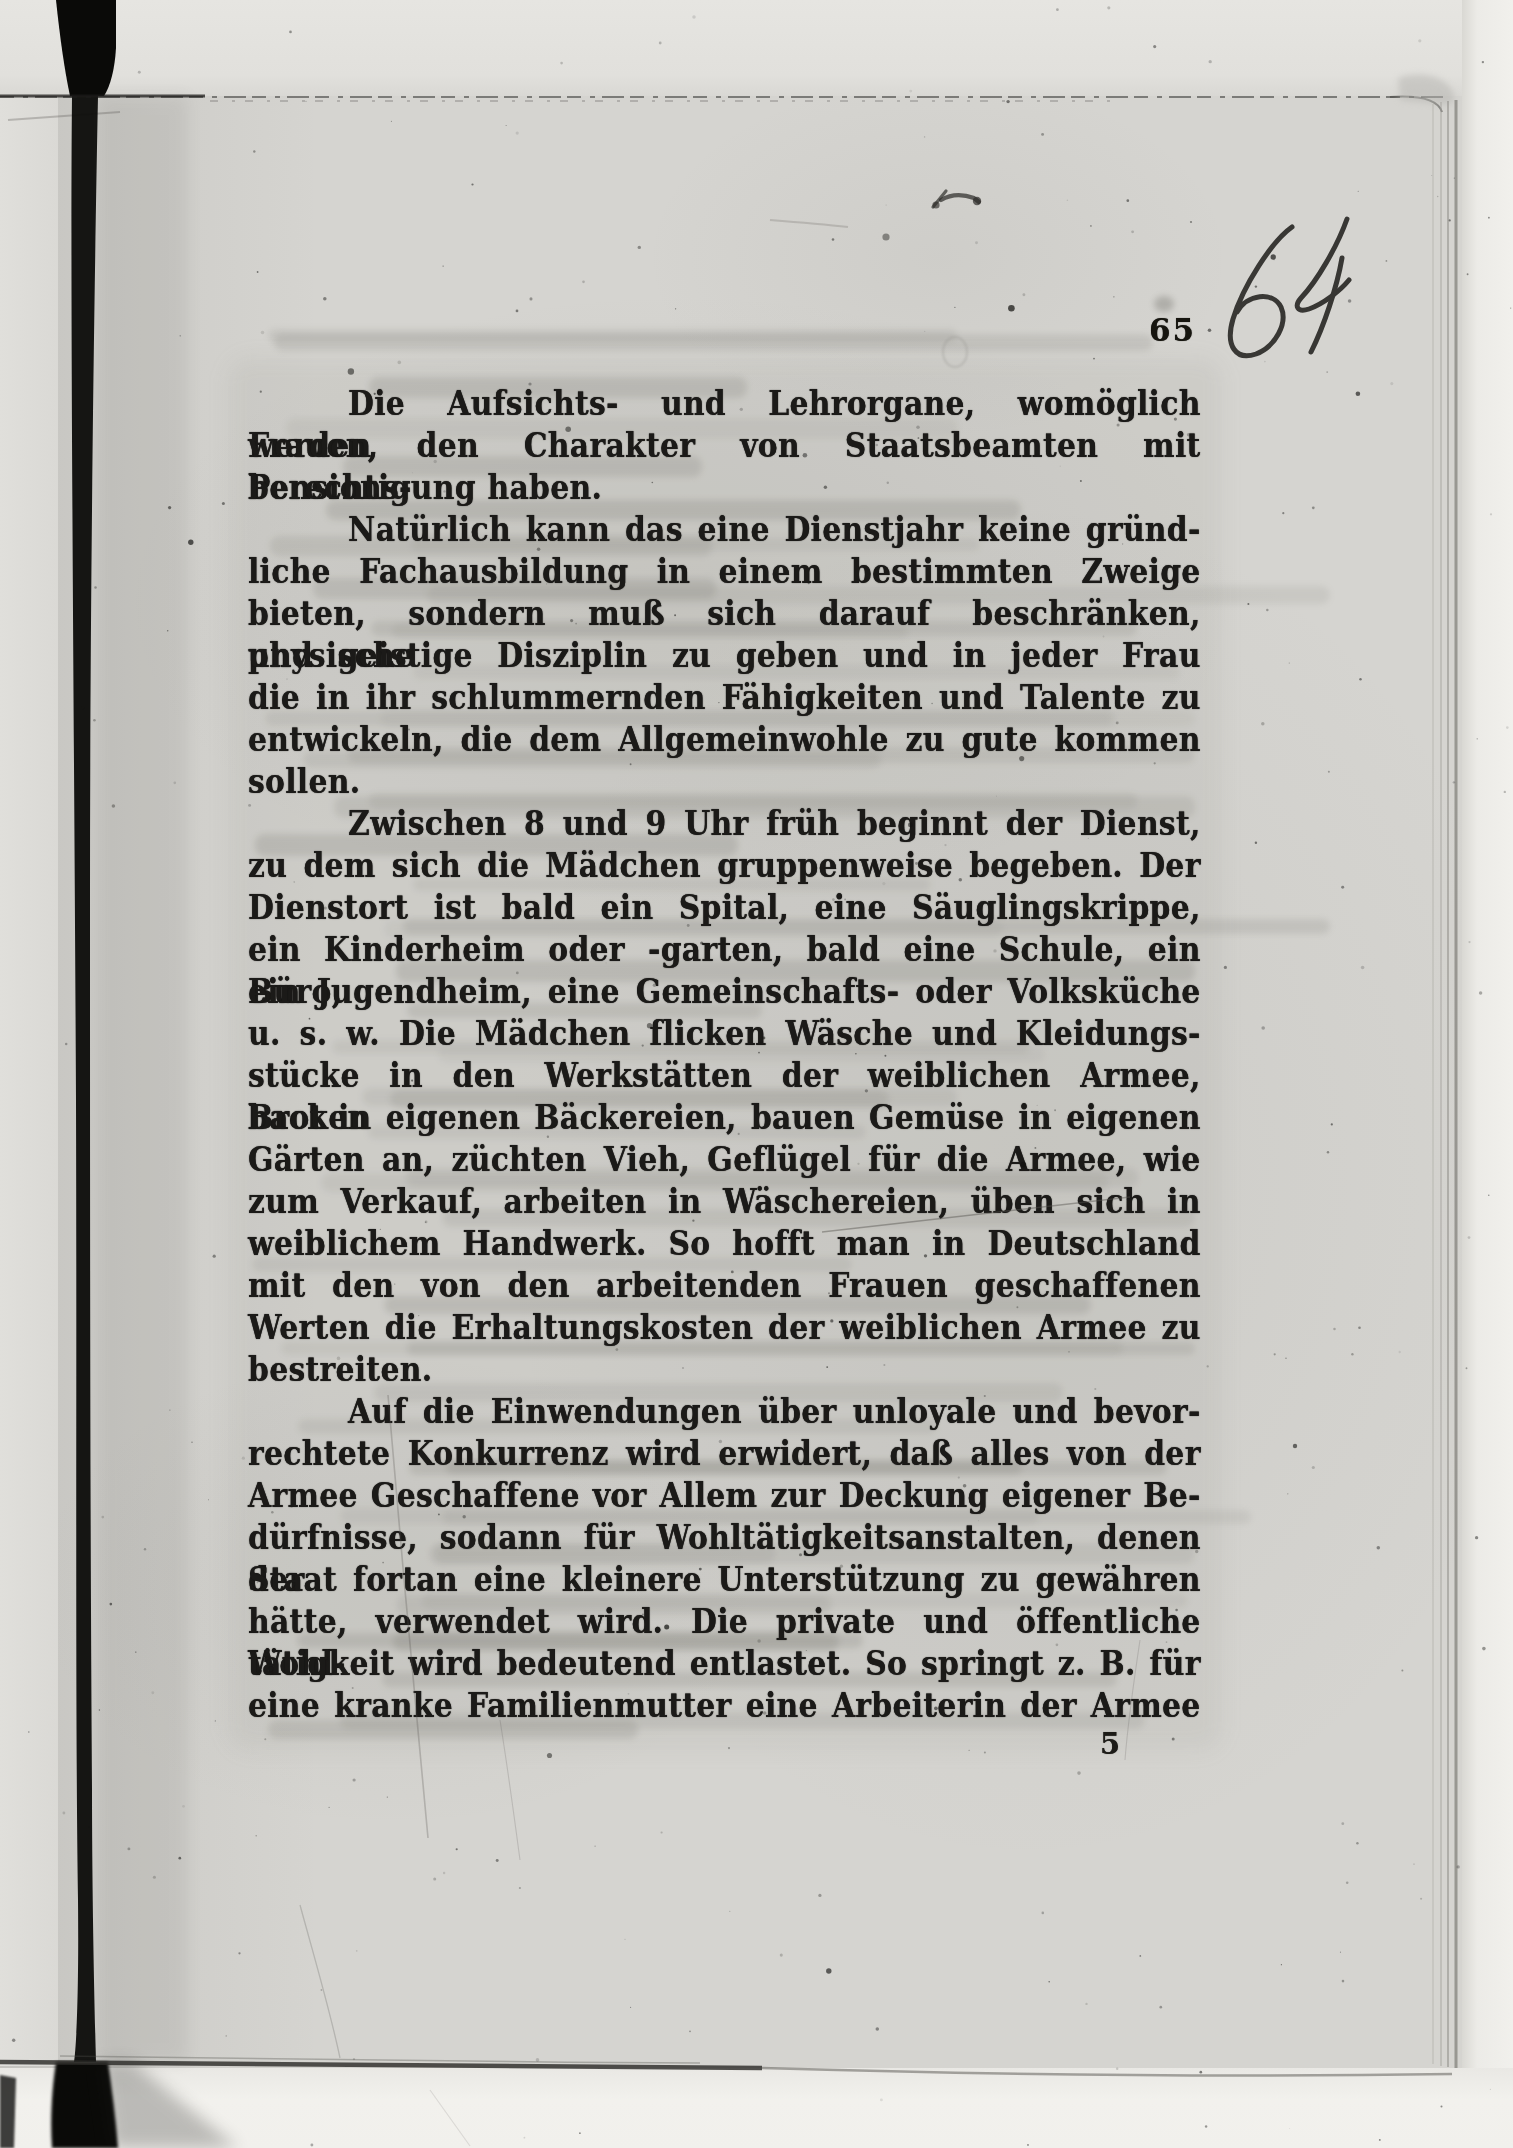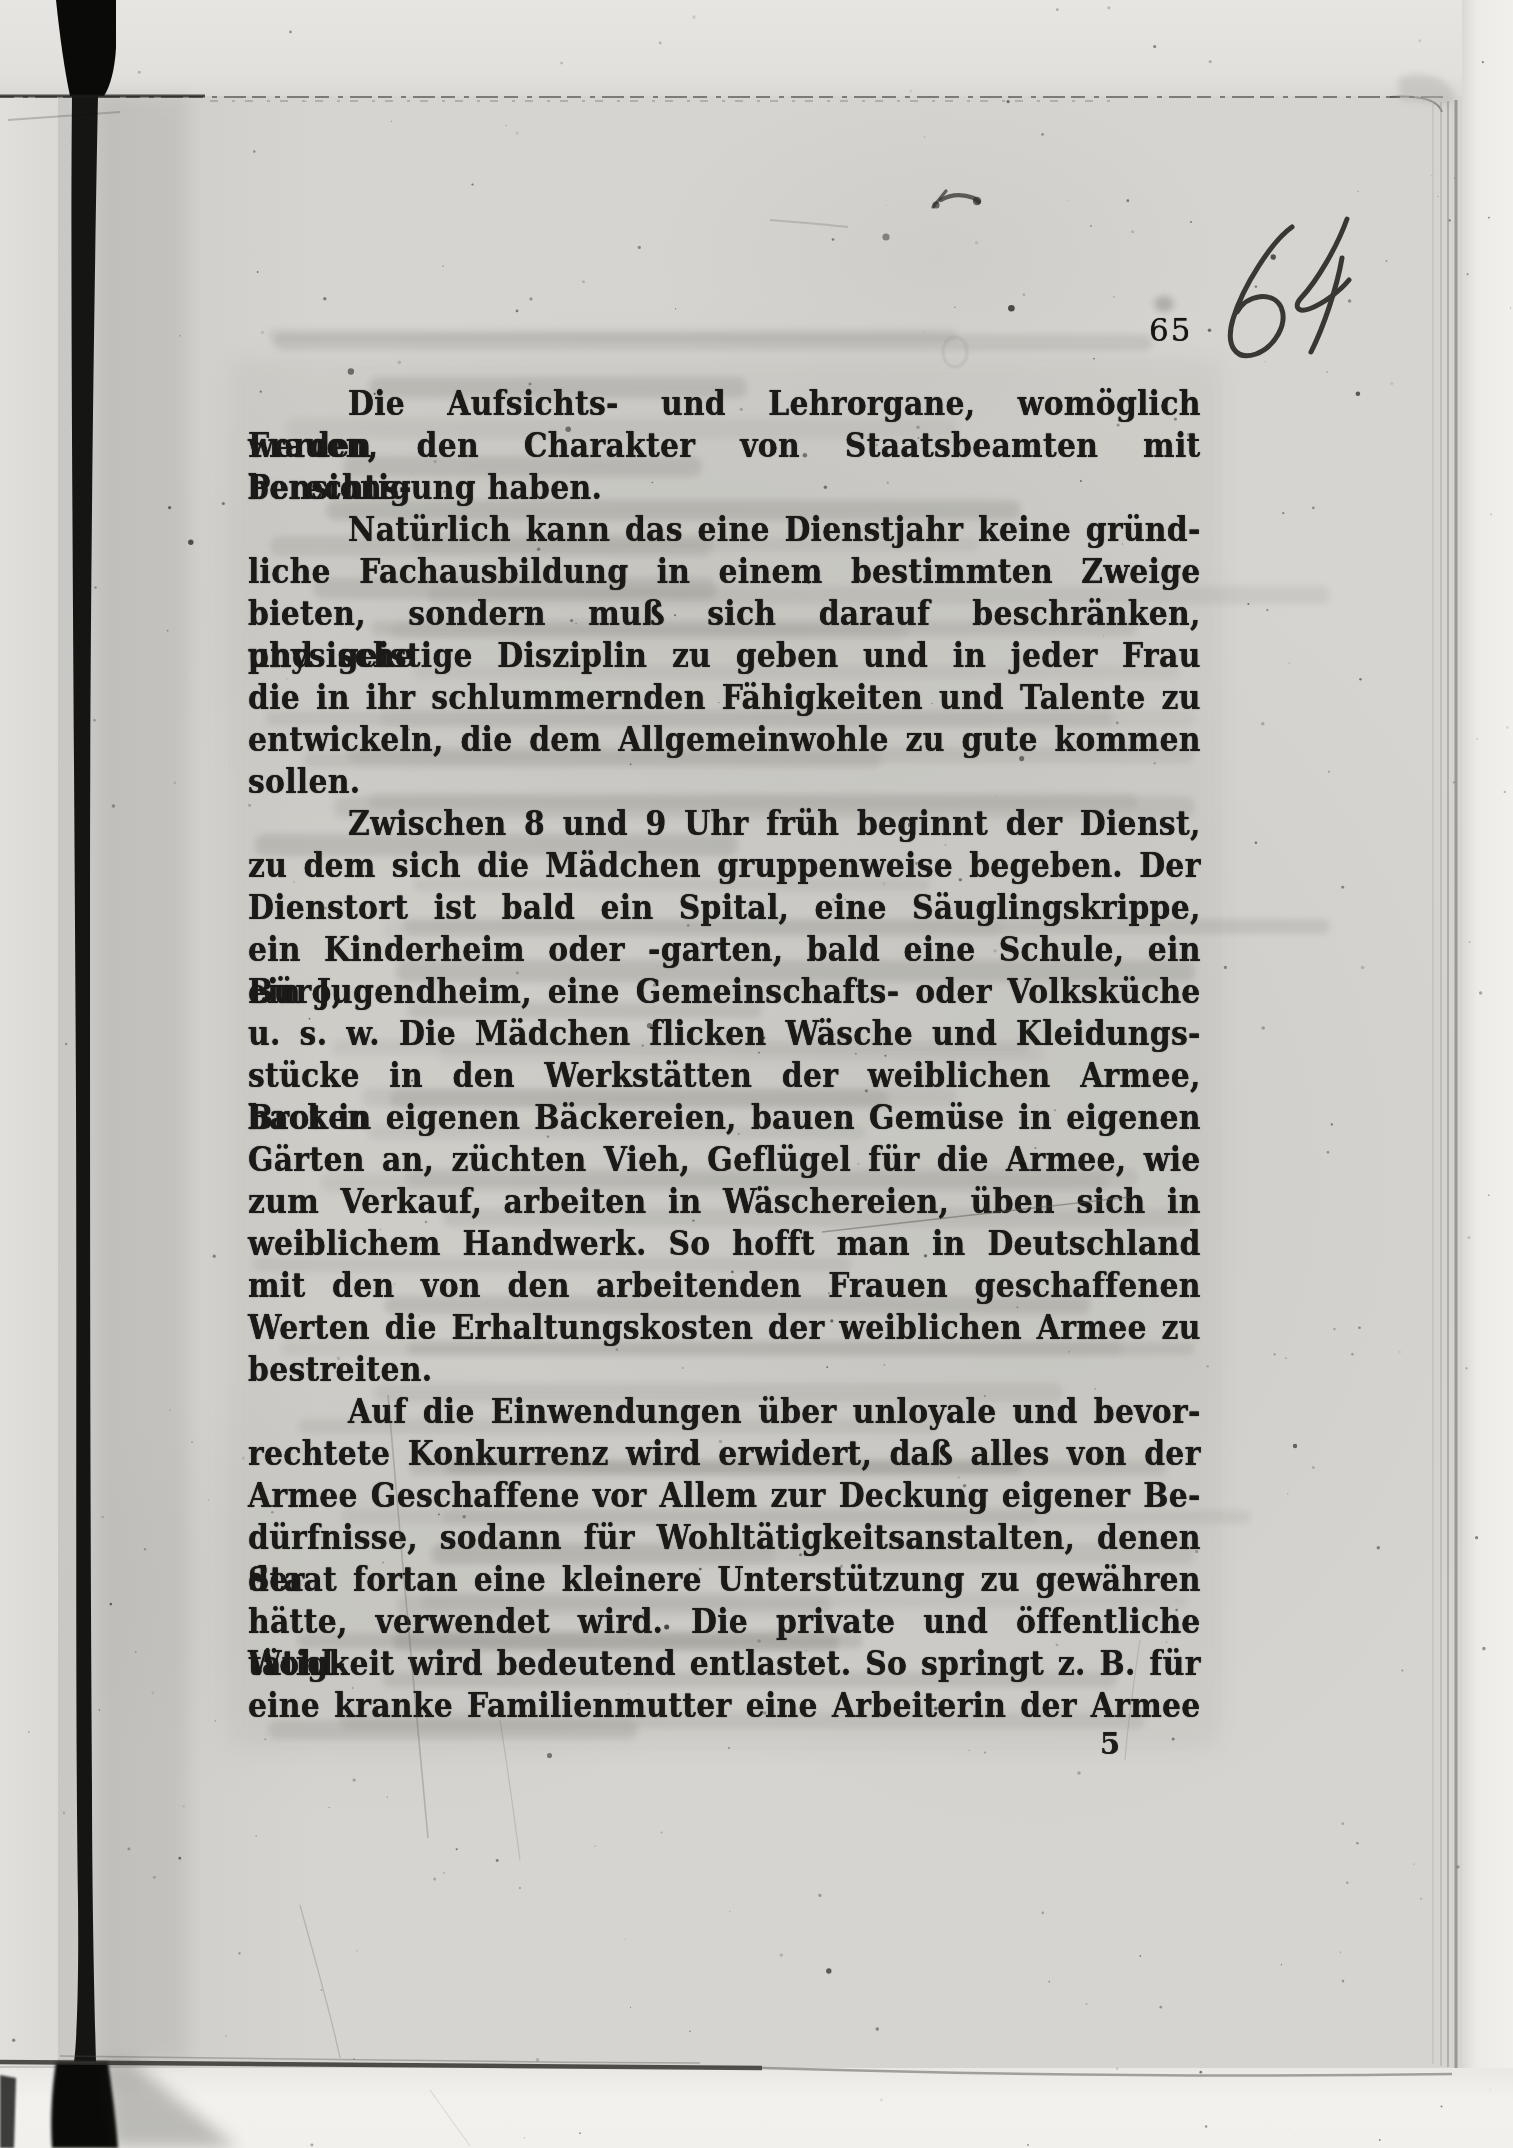--- a/index.html
+++ b/index.html
@@ -30,21 +30,21 @@
   .bbar{position:absolute;background:#75746d;filter:blur(3px);border-radius:9px;}
   
   #text-block{position:absolute;left:248px;top:382px;width:1085px;color:var(--ink,#1b1a18);}
   .tline{width:1085px;height:42px;line-height:42px;
     font-weight:700;font-size:34px;letter-spacing:.3px;word-spacing:1px;
     text-align:justify;text-align-last:justify;
     transform:scaleX(.878);transform-origin:0 50%;
     text-shadow:0 0 .8px rgba(24,23,21,.92),0 0 2.2px rgba(24,23,21,.16);}
   .tline.end{text-align-last:left;}
   .tline.indent{text-indent:114px;}
-  .pagenum{position:absolute;left:1149px;top:312px;font-weight:400;font-size:31px;
+  .pagenum{position:absolute;left:1149px;top:312px;font-weight:700;font-size:31px;
     letter-spacing:2px;color:#16150f;text-shadow:0 0 .8px rgba(20,19,14,.9);}
   .signature{position:absolute;left:1100px;top:1727px;font-weight:700;font-size:29px;
     color:#1d1c18;text-shadow:0 0 .7px rgba(22,21,17,.85);}
   .handwritten{position:absolute;inset:0;pointer-events:none;}
   .handwritten .hidden-val{position:absolute;left:1230px;top:230px;font-size:1px;opacity:0;}
   svg.layer{position:absolute;inset:0;pointer-events:none;}
 </style>
 </head>
 <body>
 

